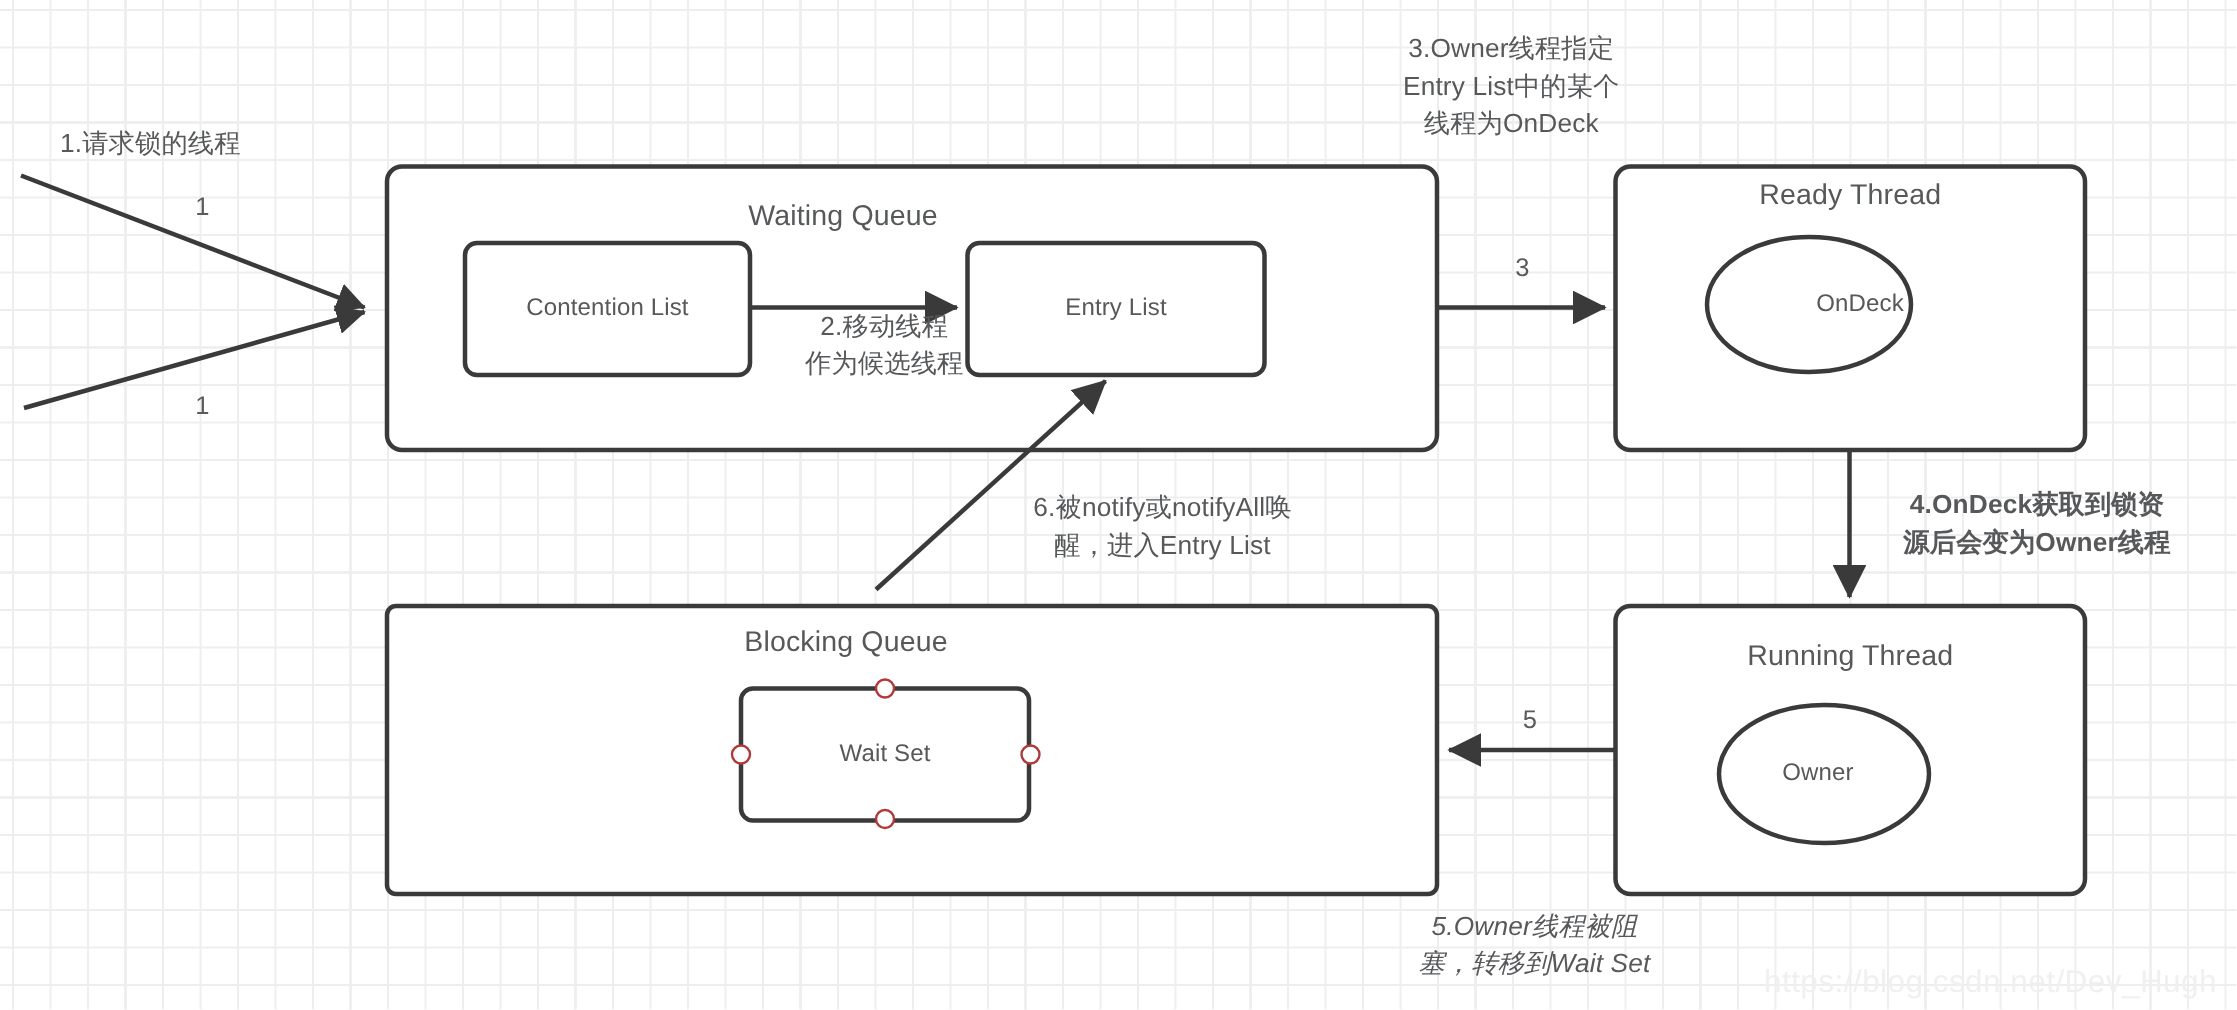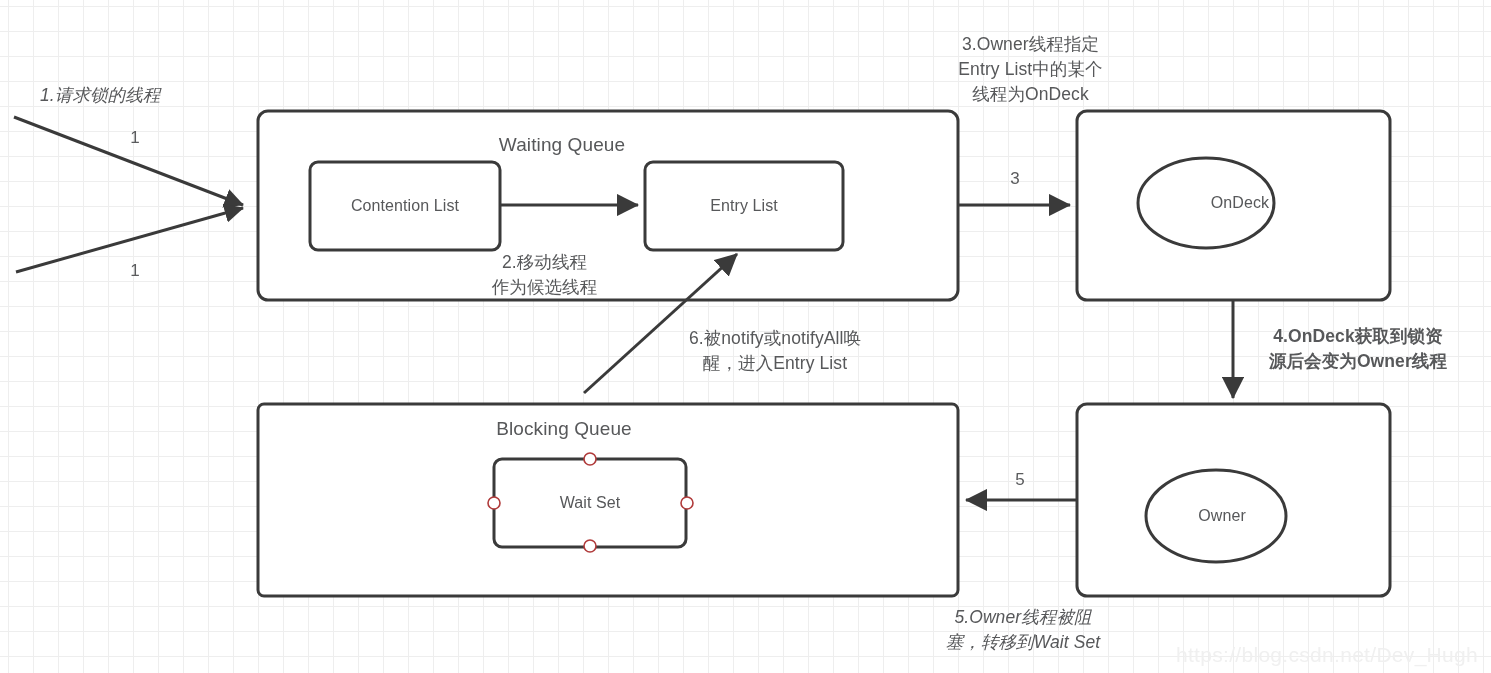--- a/index.html
+++ b/index.html
@@ -102,42 +102,44 @@
 
     <path d="M 1076 500 L 966 500" fill="none" stroke="#3a3a3a" stroke-width="3" marker-end="url(#arrowSolid)"></path>
 
     <path d="M 584 393 L 737 254" fill="none" stroke="#3a3a3a" stroke-width="3" marker-end="url(#arrowSolid)"></path>
   </svg>
 
   <div class="lbl box-title" style="left:258px; top:132px; width:608px;">Waiting Queue</div>
 
   <div class="lbl box-title" style="left:258px; top:416px; width:612px;">Blocking Queue</div>
 
+  <div class="lbl box-title" style="left:1077px; top:118px; width:313px;">Ready Thread</div>
 
+  <div class="lbl box-title" style="left:1077px; top:425px; width:313px;">Running Thread</div>
 
   <div class="lbl" style="left:310px; top:193px; width:190px;">Contention List</div>
 
   <div class="lbl" style="left:645px; top:193px; width:198px;">Entry List</div>
 
   <div class="lbl" style="left:494px; top:490px; width:192px;">Wait Set</div>
 
   <div class="lbl" style="left:1138px; top:190px; width:136px;padding-left:34px;">OnDeck</div>
 
-  <div class="lbl" style="left:1146px; top:503px; width:132px;padding-left:10px;">Owner</div>
+  <div class="lbl" style="left:1146px; top:503px; width:132px;">Owner</div>
 
-  <div class="lbl note" style="left:40px; top:83px; width:200px; text-align:left;font-style:italic;">1.请求锁的线程</div>
+  <div class="lbl note" style="left:40px; top:83px; width:200px; text-align:left;">1.请求锁的线程</div>
 
   <div class="lbl small-num" style="left:110px; top:125px; width:50px;">1</div>
 
   <div class="lbl small-num" style="left:110px; top:258px; width:50px;">1</div>
 
-  <div class="lbl note" style="left:472px; top:205px; width:145px;margin-top:45px;">2.移动线程
+  <div class="lbl note" style="left:517px; top:205px; width:145px;">2.移动线程
 作为候选线程</div>
 
-  <div class="lbl note" style="left:908px; top:20px; width:245px;margin-top:12px;">3.Owner线程指定
+  <div class="lbl note" style="left:885px; top:20px; width:245px;">3.Owner线程指定
 Entry List中的某个
 线程为OnDeck</div>
 
   <div class="lbl small-num" style="left:990px; top:166px; width:50px;">3</div>
 
   <div class="lbl note" style="left:1238px; top:324px; width:240px;font-weight:bold;">4.OnDeck获取到锁资
 源后会变为Owner线程</div>
 
   <div class="lbl note" style="left:908px; top:605px; width:230px;font-style:italic;">5.Owner线程被阻
 塞，转移到Wait Set</div>

